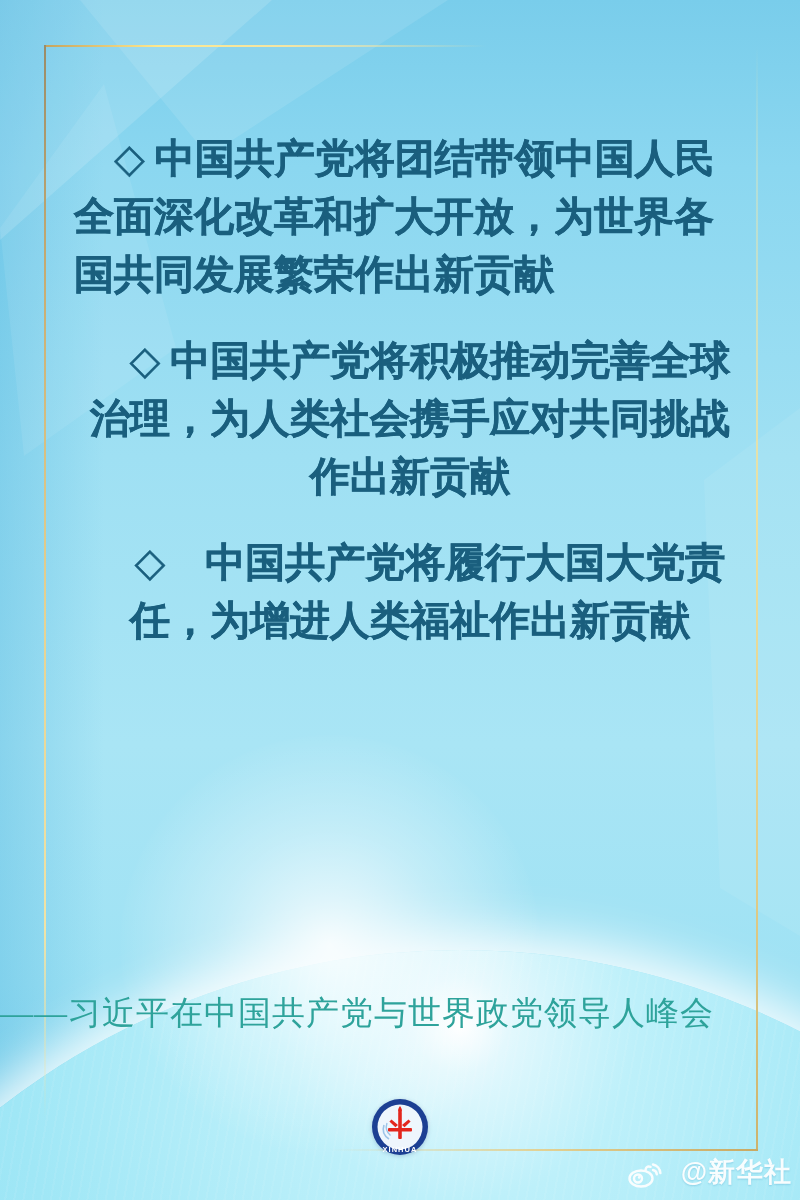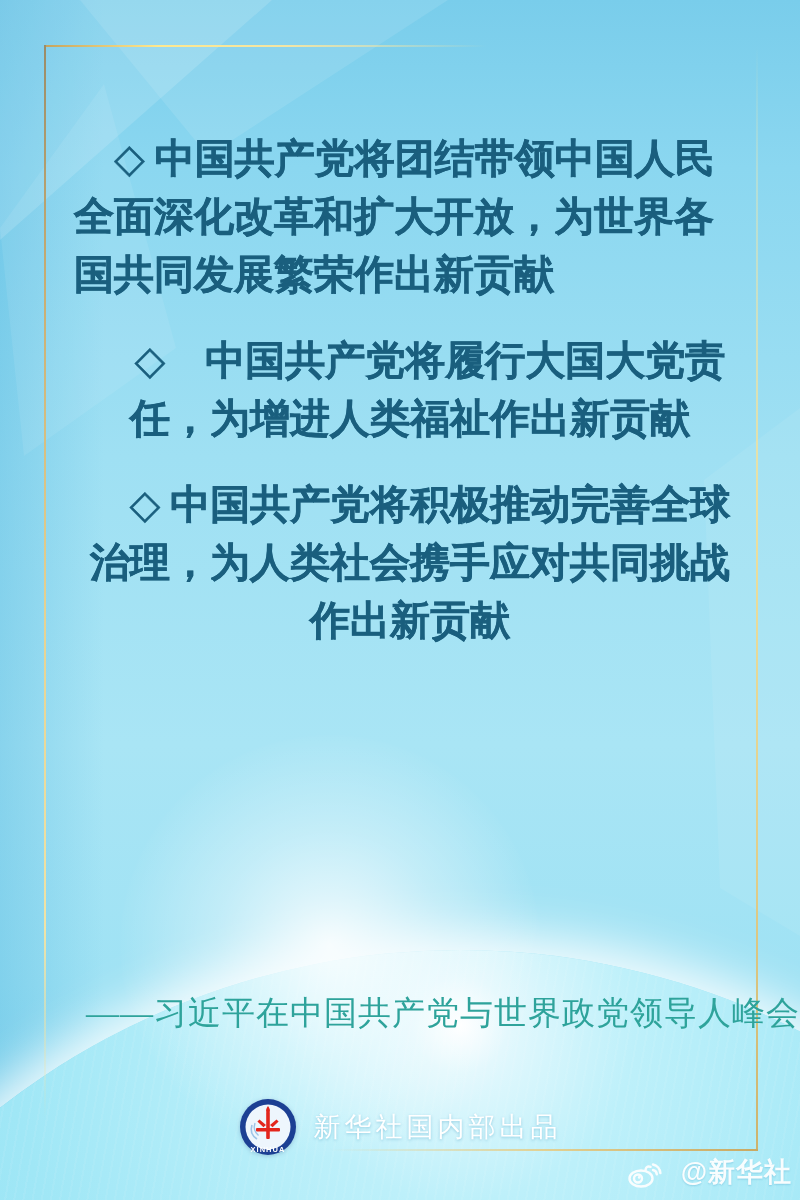--- a/index.html
+++ b/index.html
@@ -46,21 +46,21 @@
 
   .bullets { position:absolute; left:74px; top:130px; width:672px; }
   .bullets p {
     margin:0; font-size:40px; line-height:58px; text-indent:40px;
     color:#1a5f7e; font-weight:900; letter-spacing:0;
     -webkit-text-stroke:.5px #1a5f7e;
   }
   .bullets p + p { margin-top:28px;text-align:center; }
 
   .attribution {
-    position:absolute; left:0; right:0; top:992px; text-align:right;
+    position:absolute; left:0; right:0; top:992px; text-align:left;
     color:#2ea39b; font-size:33px; line-height:43px; letter-spacing:1px; font-weight:400;
   }
 
   .footer {
     position:absolute; left:0; right:0; top:1096px; height:62px;
     display:flex; align-items:center; justify-content:center; gap:17px;
   }
   .logo { width:58px; height:58px; flex:0 0 auto; filter:drop-shadow(0 1px 2px rgba(30,60,120,.25)); }
   .producer { color:#ffffff; font-size:27px; letter-spacing:4px; text-shadow:0 1px 3px rgba(60,150,190,.45); }
 
@@ -86,22 +86,22 @@
   <div class="planet"></div>
   <div class="glow"></div>
 
   <div class="frame frame-top"></div>
   <div class="frame frame-left"></div>
   <div class="frame frame-right"></div>
   <div class="frame frame-bottom"></div>
 
   <div class="bullets">
     <p>◇ 中国共产党将团结带领中国人民全面深化改革和扩大开放，为世界各国共同发展繁荣作出新贡献</p>
+    <p>◇ 中国共产党将积极推动完善全球治理，为人类社会携手应对共同挑战作出新贡献</p>
     <p>◇　中国共产党将履行大国大党责任，为增进人类福祉作出新贡献</p>
-    <p>◇ 中国共产党将积极推动完善全球治理，为人类社会携手应对共同挑战作出新贡献</p>
   </div>
 
   <div class="attribution">
     <div>——习近平在中国共产党与世界政党领导人峰会</div>
   </div>
 
   <div class="footer">
     <svg class="logo" viewBox="0 0 58 58" aria-hidden="true">
       <circle cx="29" cy="29" r="28" fill="#1c3f93"></circle>
       <circle cx="29" cy="29" r="22.5" fill="#eef6fd"></circle>
@@ -109,21 +109,20 @@
       <path d="M16 25 q-2.5 7.5 3.5 12.5" stroke="#9dc4e8" stroke-width="1.4" fill="none"></path>
       <g fill="#e3261d">
         <path d="M29 8 c-2.6 3.4 -2.6 6 0 8.4 c2.6 -2.4 2.6 -5 0 -8.4 z"></path>
         <rect x="27.2" y="14" width="3.6" height="27" rx="1"></rect>
         <rect x="17" y="30" width="24" height="3.6" rx="1"></rect>
         <path d="M20.5 21.5 l6.5 5.5 -2.6 2.2 -6 -5.7 z"></path>
         <path d="M37.5 21.5 l-6.5 5.5 2.6 2.2 6 -5.7 z"></path>
       </g>
       <text x="29" y="54" text-anchor="middle" font-size="7.5" letter-spacing="1" fill="#ffffff" font-family="Liberation Sans, sans-serif" font-weight="bold">XINHUA</text>
     </svg>
-    <span class="producer">新华社国内部出品</span>
   </div>
 
   <div class="watermark">
     <svg class="weibo" viewBox="0 0 40 34" aria-hidden="true">
       <g stroke="#ffffff" fill="none" stroke-width="2.4" stroke-linecap="round">
         <ellipse cx="15" cy="23.5" rx="11.5" ry="8"></ellipse>
         <circle cx="12" cy="23.5" r="4"></circle>
         <path d="M19.5 15 q.5 -4.5 5 -3.2"></path>
         <path d="M27 9.5 a 9.5 9.5 0 0 1 7.4 8.6"></path>
         <path d="M27 15 a 4.8 4.8 0 0 1 3.8 4.3"></path>

